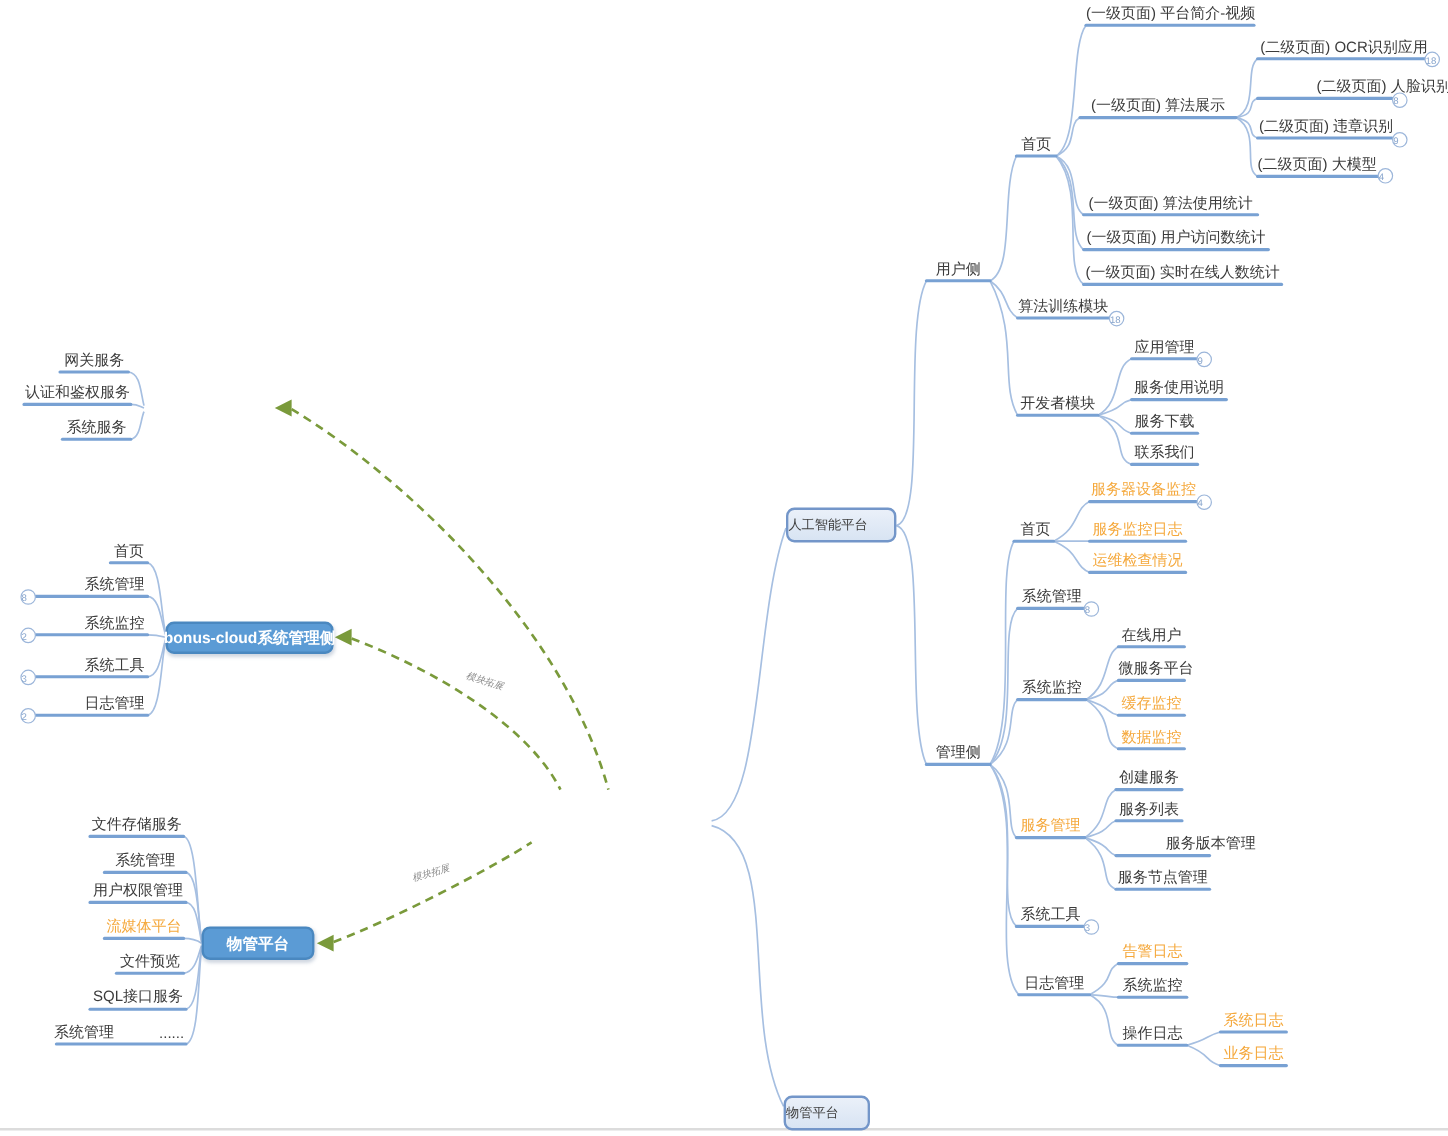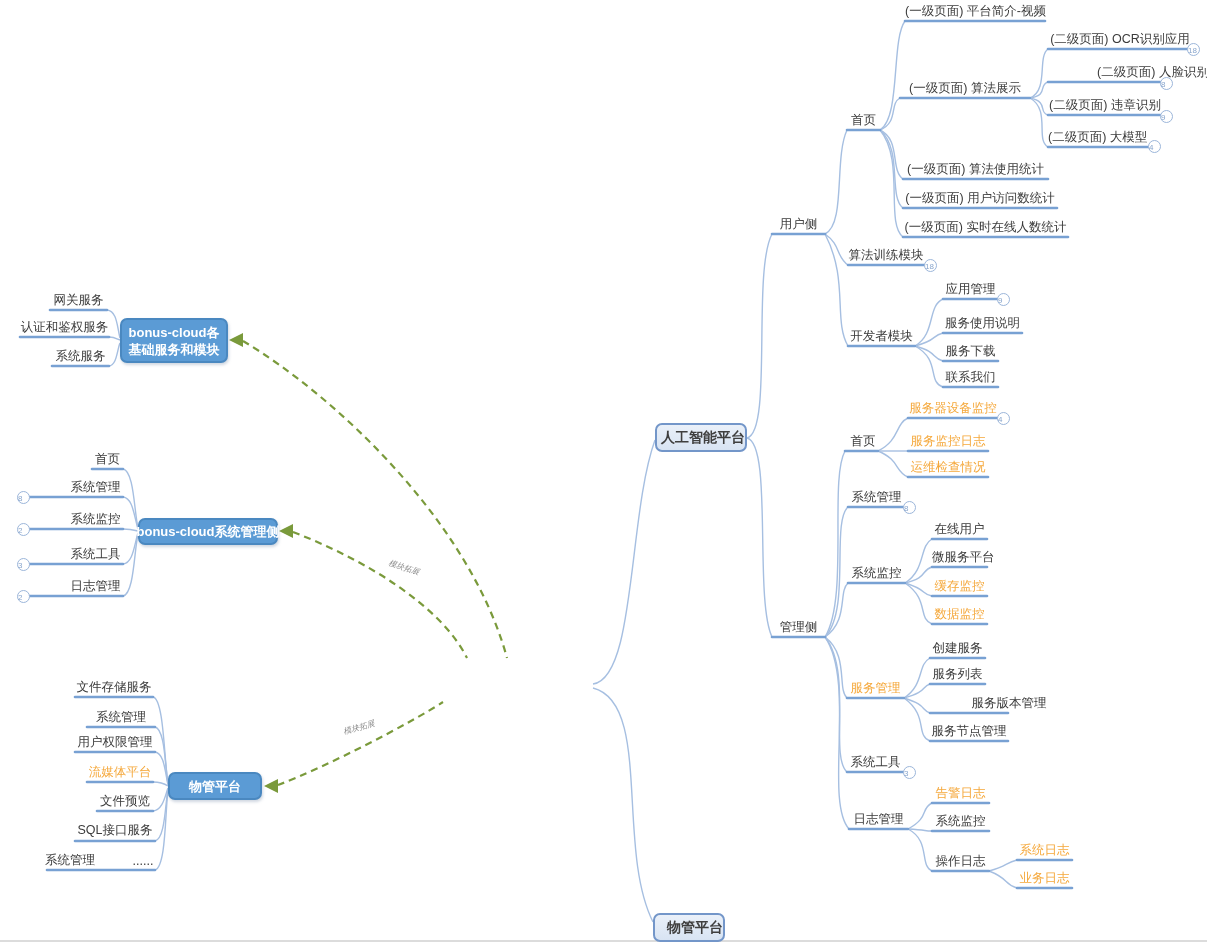--- a/index.html
+++ b/index.html
@@ -13,22 +13,22 @@
     text-align:center;white-space:nowrap;
   }
   .n.orange{color:#f5a83b;}
   .badge{
     position:absolute;width:13px;height:13px;border-radius:50%;
     border:1px solid #9cb6da;background:#fff;color:#89a6cd;
     font-size:8px;line-height:13px;text-align:left;box-sizing:border-box;
   }
   .lbox{
     position:absolute;box-sizing:border-box;border:2px solid #7396c9;border-radius:7px;
-    background:linear-gradient(#eaf0f9,#d8e4f3);display:flex;align-items:center;justify-content:flex-end;
-    color:#3f3f3f;font-size:14px;white-space:nowrap;font-weight:bold;
+    background:linear-gradient(#eaf0f9,#d8e4f3);display:flex;align-items:center;justify-content:flex-start;
+    color:#3f3f3f;font-size:11px;white-space:nowrap;
   }
   .centerbox{
     position:absolute;box-sizing:border-box;border:3px solid #6d93c8;border-radius:9px;
     background:linear-gradient(#ecf1f9,#d5e2f2);display:flex;align-items:center;justify-content:center;
     color:#64788f;font-size:21px;white-space:nowrap;box-shadow:1px 2px 3px rgba(120,140,170,.35);
   }
   .fbox{
     position:absolute;box-sizing:border-box;border-radius:7px;background:#5b9bd5;border:2px solid #4a88c0;
     color:#fff;font-weight:bold;font-size:13px;display:flex;flex-direction:column;
     align-items:center;justify-content:center;line-height:17px;white-space:nowrap;
@@ -223,24 +223,20 @@
 <div class="n" style="left:970px;top:694px;width:78px">服务版本管理</div>
 <div class="n" style="left:930px;top:722px;width:78px">服务节点管理</div>
 <div class="n" style="left:847px;top:753px;width:57px">系统工具</div>
 <div class="n orange" style="left:932px;top:784px;width:57px">告警日志</div>
 <div class="n" style="left:849px;top:810px;width:59px">日志管理</div>
 <div class="n" style="left:932px;top:812px;width:57px">系统监控</div>
 <div class="n" style="left:932px;top:852px;width:57px">操作日志</div>
 <div class="n orange" style="left:1017px;top:841px;width:55px">系统日志</div>
 <div class="n orange" style="left:1017px;top:869px;width:55px">业务日志</div>
 
-<div class="fbox" style="left:120px;top:318px;width:108px;height:45px">
-  <div>bonus-cloud各</div>
-  <div>基础服务和模块</div>
-</div>
 <div class="n" style="left:50px;top:291px;width:57px">网关服务</div>
 <div class="n" style="left:20px;top:318px;width:89px">认证和鉴权服务</div>
 <div class="n" style="left:52px;top:347px;width:57px">系统服务</div>
 
 <div class="fbox" style="left:138px;top:518px;width:140px;height:27px">
   <div>bonus-cloud系统管理侧</div>
 </div>
 <div class="n" style="left:90px;top:450px;width:35px">首页</div>
 <div class="n" style="left:68px;top:478px;width:55px">系统管理</div>
 <div class="n" style="left:68px;top:510px;width:55px">系统监控</div>

